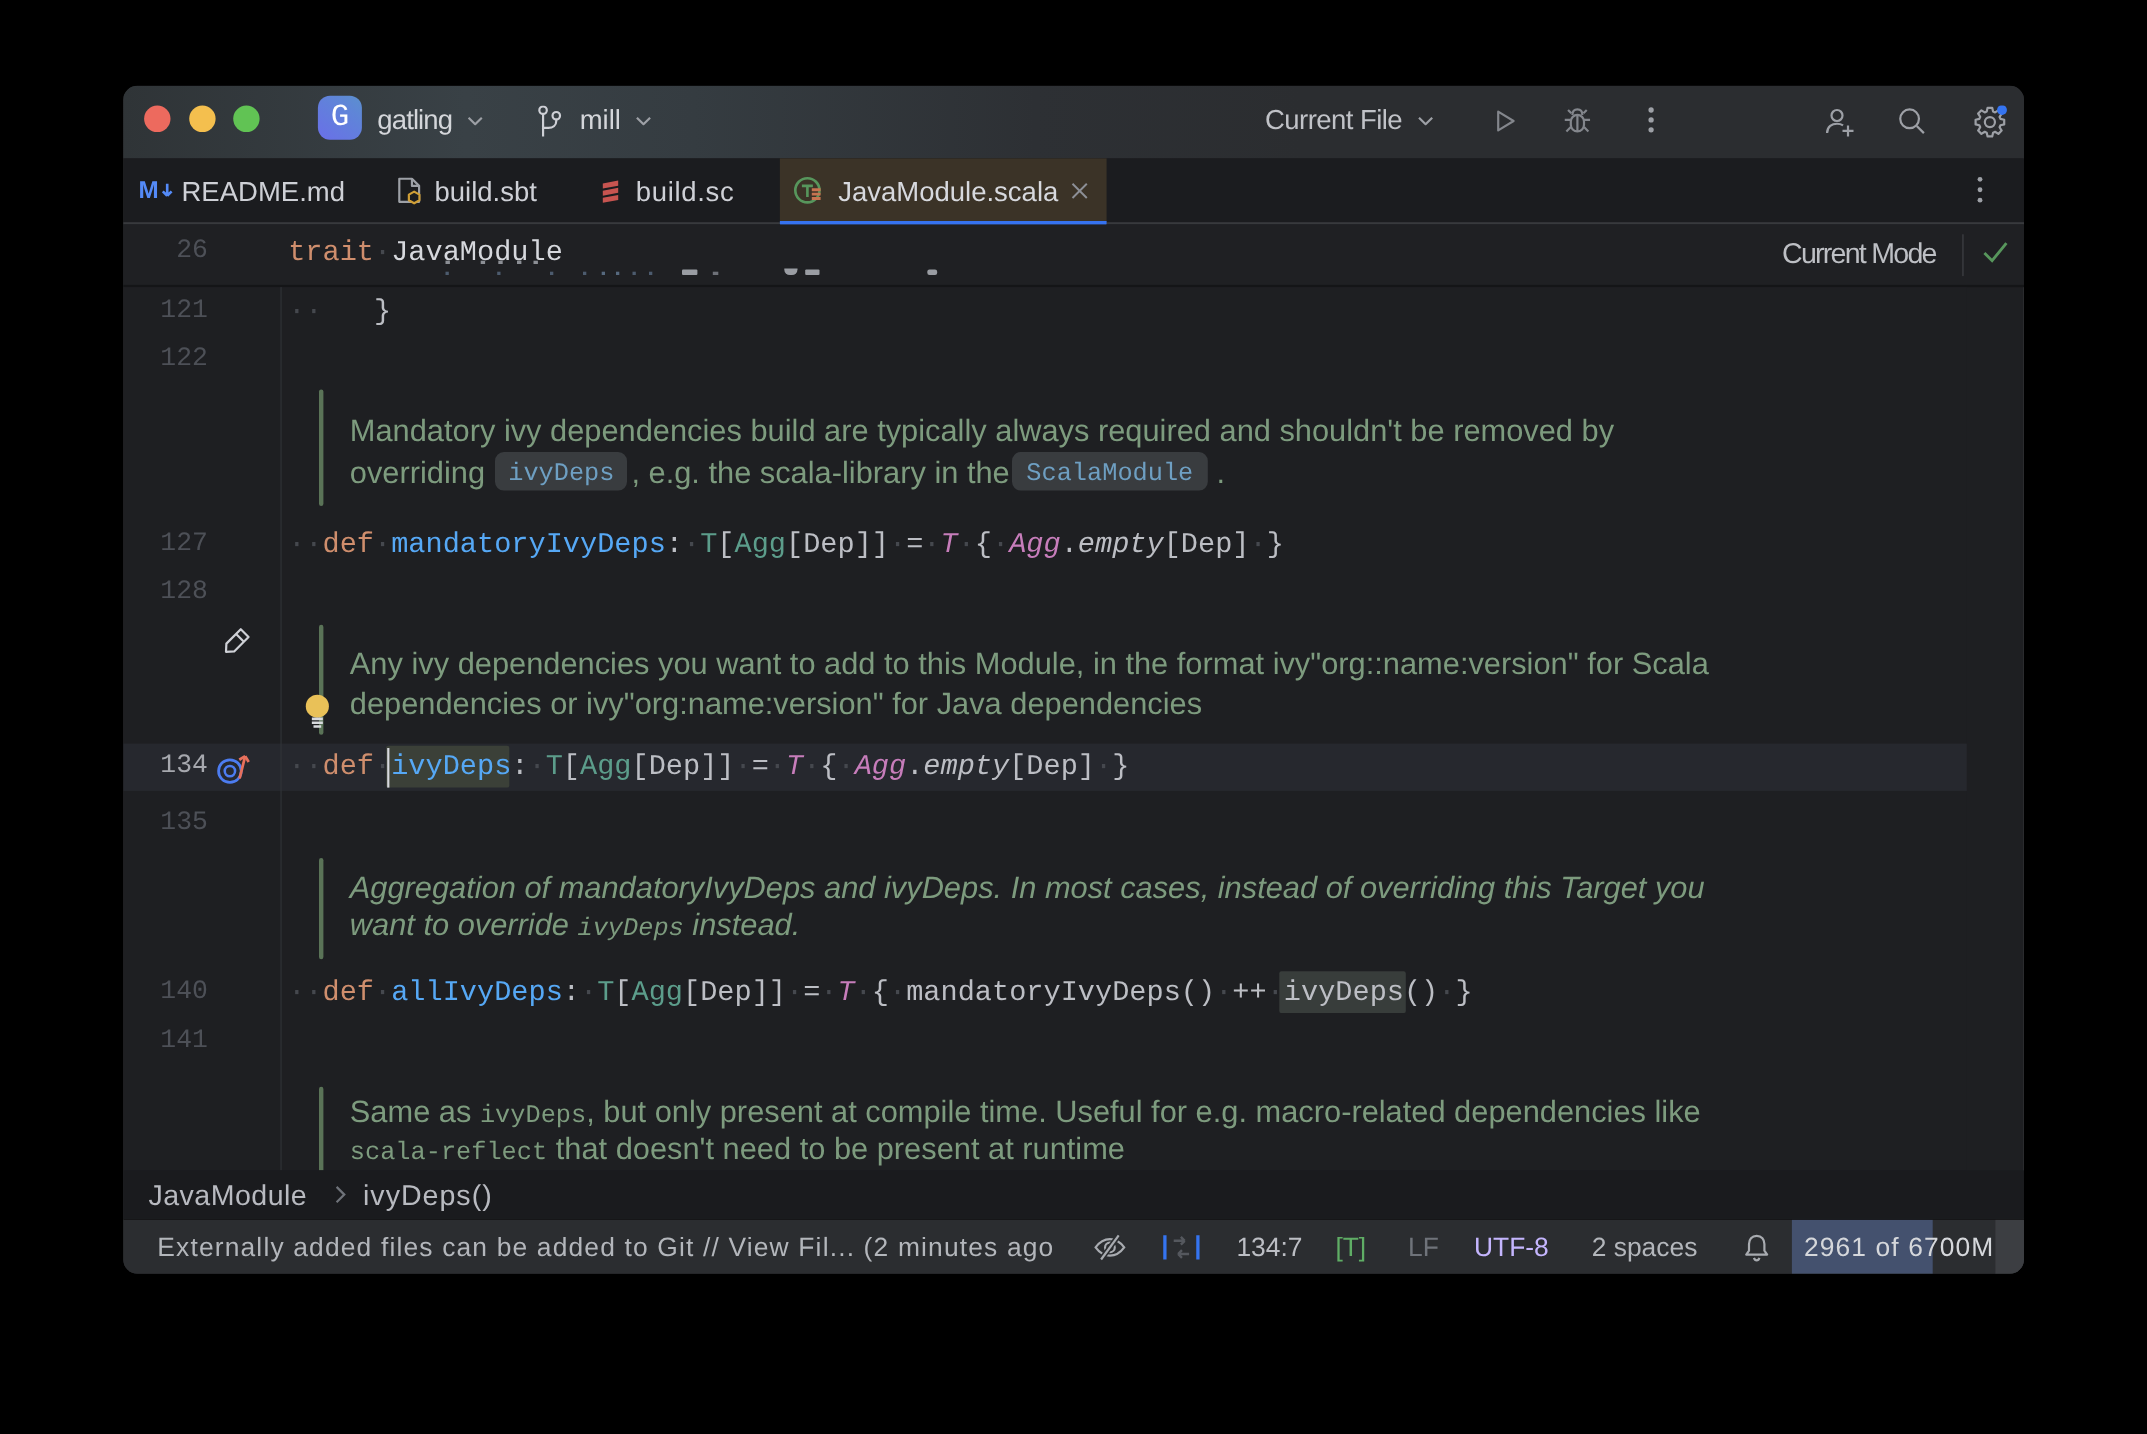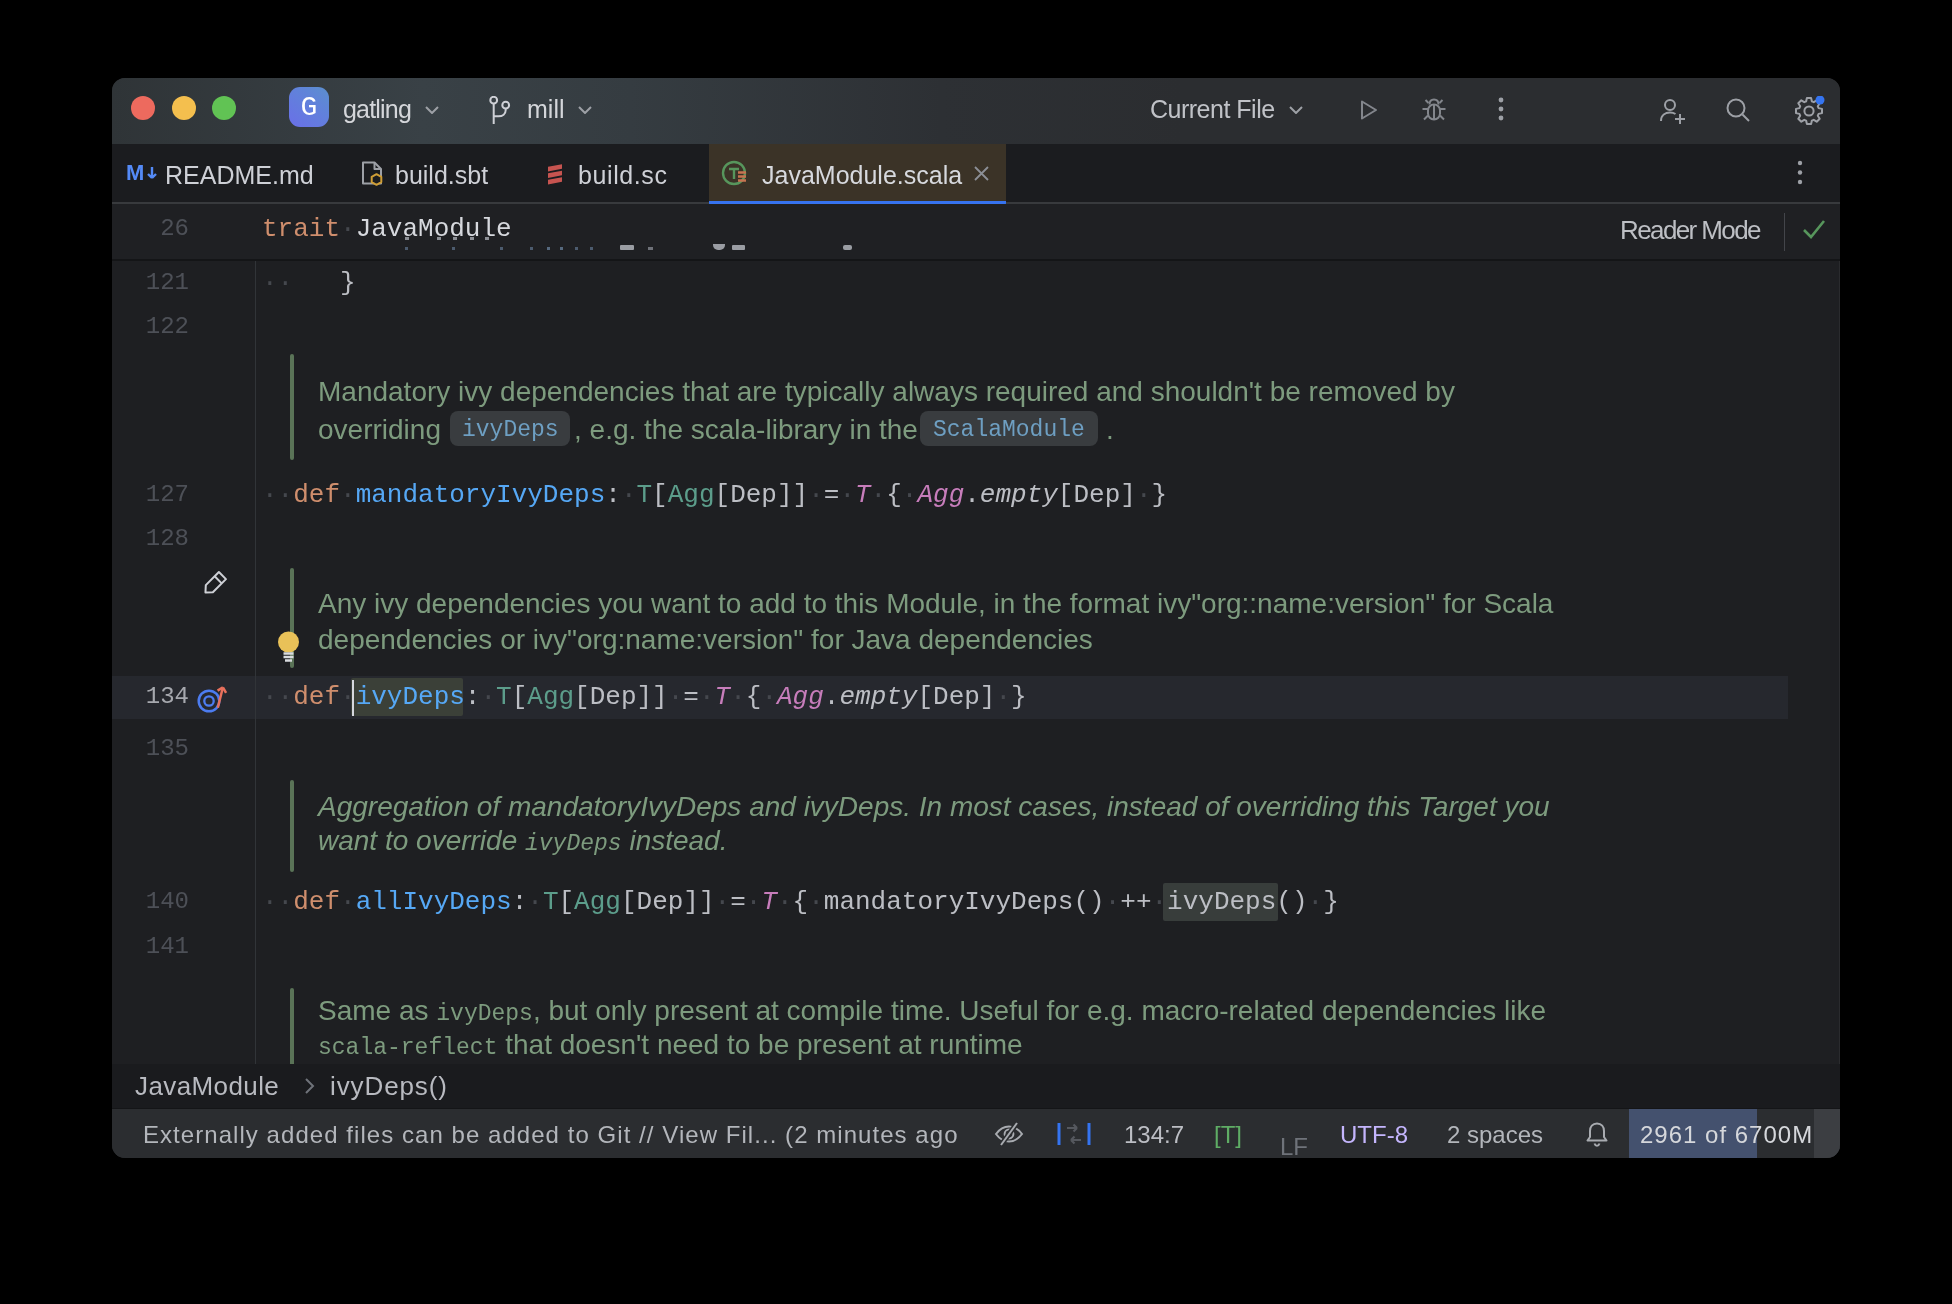--- a/index.html
+++ b/index.html
@@ -147,21 +147,21 @@
 
     <svg class="abs" style="left:1683px; top:14px;" width="10" height="30" viewBox="0 0 10 30">
       <circle cx="5" cy="5" r="2.2" fill="#9da0a6"></circle>
         <circle cx="5" cy="14.5" r="2.2" fill="#9da0a6"></circle>
         <circle cx="5" cy="24" r="2.2" fill="#9da0a6"></circle>
     </svg>
   </div>
   <div id="sticky">
     <div class="ln" style="top:13px;">26</div>
     <div class="cl" style="top:12px;"><span class="kw">trait</span><span class="ws">·</span><span style="color:#d6d8dd">JavaModule</span></div>
-    <div class="abs" style="left:1508px; top:13px; font-size:26px; color:#bdbfc4; line-height:26px; letter-spacing:-1.6px;">Reader Mode</div>
+    <div class="abs" style="left:1508px; top:13px; font-size:26px; color:#bdbfc4; line-height:26px; letter-spacing:-1.6px;">Current Mode</div>
     <div class="abs" style="left:1672px; top:9px; width:1px; height:38px; background:#43454a;"></div>
     <svg class="abs" style="left:1688px; top:11px;" width="28" height="28" viewBox="0 0 28 28">
       <path d="M4 15 L11 22 L24 6" fill="none" stroke="#57965c" stroke-width="2.6"></path>
     </svg>
 
     <div class="abs" style="left:293px; top:33px; width:4px; height:3px; background:#8c8f95;"></div>
     <div class="abs" style="left:325px; top:33px; width:4px; height:3px; background:#8c8f95;"></div>
     <div class="abs" style="left:341px; top:33px; width:4px; height:3px; background:#8c8f95;"></div>
     <div class="abs" style="left:358px; top:33px; width:4px; height:3px; background:#8c8f95;"></div>
     <div class="abs" style="left:373px; top:33px; width:4px; height:3px; background:#8c8f95;"></div>
@@ -199,21 +199,21 @@
     <div class="ln" style="top:674px;">141</div>
 
     <div class="cl" style="top:9px;"><span class="ws">··</span>&nbsp;&nbsp;&nbsp;}</div>
     <div class="cl" style="top:221px;"><span class="ws">··</span><span class="kw">def</span><span class="ws">·</span><span class="fn">mandatoryIvyDeps</span>:<span class="ws">·</span><span class="ty">T</span>[<span class="ty">Agg</span>[Dep]]<span class="ws">·</span>=<span class="ws">·</span><span class="itp">T</span><span class="ws">·</span>{<span class="ws">·</span><span class="itp">Agg</span>.<span class="itw">empty</span>[Dep]<span class="ws">·</span>}</div>
     <div class="cl" style="top:423px;"><span class="ws">··</span><span class="kw">def</span><span class="ws">·</span><span class="fn">ivyDeps</span>:<span class="ws">·</span><span class="ty">T</span>[<span class="ty">Agg</span>[Dep]]<span class="ws">·</span>=<span class="ws">·</span><span class="itp">T</span><span class="ws">·</span>{<span class="ws">·</span><span class="itp">Agg</span>.<span class="itw">empty</span>[Dep]<span class="ws">·</span>}</div>
     <div class="cl" style="top:628px;"><span class="ws">··</span><span class="kw">def</span><span class="ws">·</span><span class="fn">allIvyDeps</span>:<span class="ws">·</span><span class="ty">T</span>[<span class="ty">Agg</span>[Dep]]<span class="ws">·</span>=<span class="ws">·</span><span class="itp">T</span><span class="ws">·</span>{<span class="ws">·</span>mandatoryIvyDeps()<span class="ws">·</span>++<span class="ws">·</span>ivyDeps()<span class="ws">·</span>}</div>
 
     <div class="abs" style="left:240px; top:419px; width:2px; height:36px; background:#d6d8dd;"></div>
 
     <div class="cbar" style="left:178px; top:93px; height:106px;"></div>
-    <div class="doc" style="left:206px; top:117px;">Mandatory ivy dependencies that are typically always required and shouldn't be removed by</div>
+    <div class="doc" style="left:206px; top:117px;">Mandatory ivy dependencies build are typically always required and shouldn't be removed by</div>
     <div class="doc" style="left:206px; top:155px;">overriding</div>
     <div class="chip" style="left:338px; top:150px; width:120px; height:35px;"></div>
     <div class="chiptxt" style="left:350px; top:158px;">ivyDeps</div>
     <div class="doc" style="left:462px; top:155px;">, e.g. the scala-library in the</div>
     <div class="chip" style="left:808px; top:150px; width:178px; height:35px;"></div>
     <div class="chiptxt" style="left:821px; top:158px;">ScalaModule</div>
     <div class="doc" style="left:994px; top:155px;">.</div>
 
     <div class="cbar" style="left:178px; top:307px; height:100px;"></div>
     <div class="doc" style="left:206px; top:329px;">Any ivy dependencies you want to add to this Module, in the format ivy"org::name:version" for Scala</div>
@@ -269,21 +269,21 @@
       <path d="M24 3 L8 25" stroke="#2b2d30" stroke-width="5"></path>
       <path d="M24 3 L8 25" stroke="#a8abb0" stroke-width="2"></path>
     </svg>
 
     <svg class="abs" style="left:945px; top:11px;" width="34" height="28" viewBox="0 0 34 28">
       <path d="M2 3 V25 M32 3 V25" stroke="#3574f0" stroke-width="3"></path>
       <path d="M10 8 H20 M20 8 L16.5 4.5 M20 8 L16.5 11.5 M24 20 H14 M14 20 L17.5 16.5 M14 20 L17.5 23.5" stroke="#55585e" stroke-width="2.2" fill="none"></path>
     </svg>
     <div class="st" style="left:1012px; top:14px; color:#bcbec4;">134:7</div>
     <div class="st" style="left:1102px; top:14px; color:#5fad65;">[T]</div>
-    <div class="st" style="left:1168px; top:14px; color:#6f737a;margin-top:12px;">LF</div>
+    <div class="st" style="left:1168px; top:14px; color:#6f737a;">LF</div>
     <div class="st" style="left:1228px; top:14px; color:#c4b5fd;">UTF-8</div>
     <div class="st" style="left:1335px; top:14px; color:#b3b6bb;">2 spaces</div>
 
     <svg class="abs" style="left:1471px; top:11px;" width="28" height="28" viewBox="0 0 28 28">
       <path d="M14 3.5 C9.5 3.5 7 7 7 11 V17 L4.5 20.5 H23.5 L21 17 V11 C21 7 18.5 3.5 14 3.5 Z" fill="none" stroke="#a8abb0" stroke-width="2" stroke-linejoin="round"></path>
       <path d="M11.5 23.5 C12 25 13 25.8 14 25.8 C15 25.8 16 25 16.5 23.5" fill="none" stroke="#a8abb0" stroke-width="2"></path>
     </svg>
 
         <div class="abs" style="left:1517px; top:0px; width:128px; height:49px; background:#44516e;"></div>
     <div class="abs" style="left:1702px; top:0px; width:26px; height:49px; background:#3c3e42;"></div>

